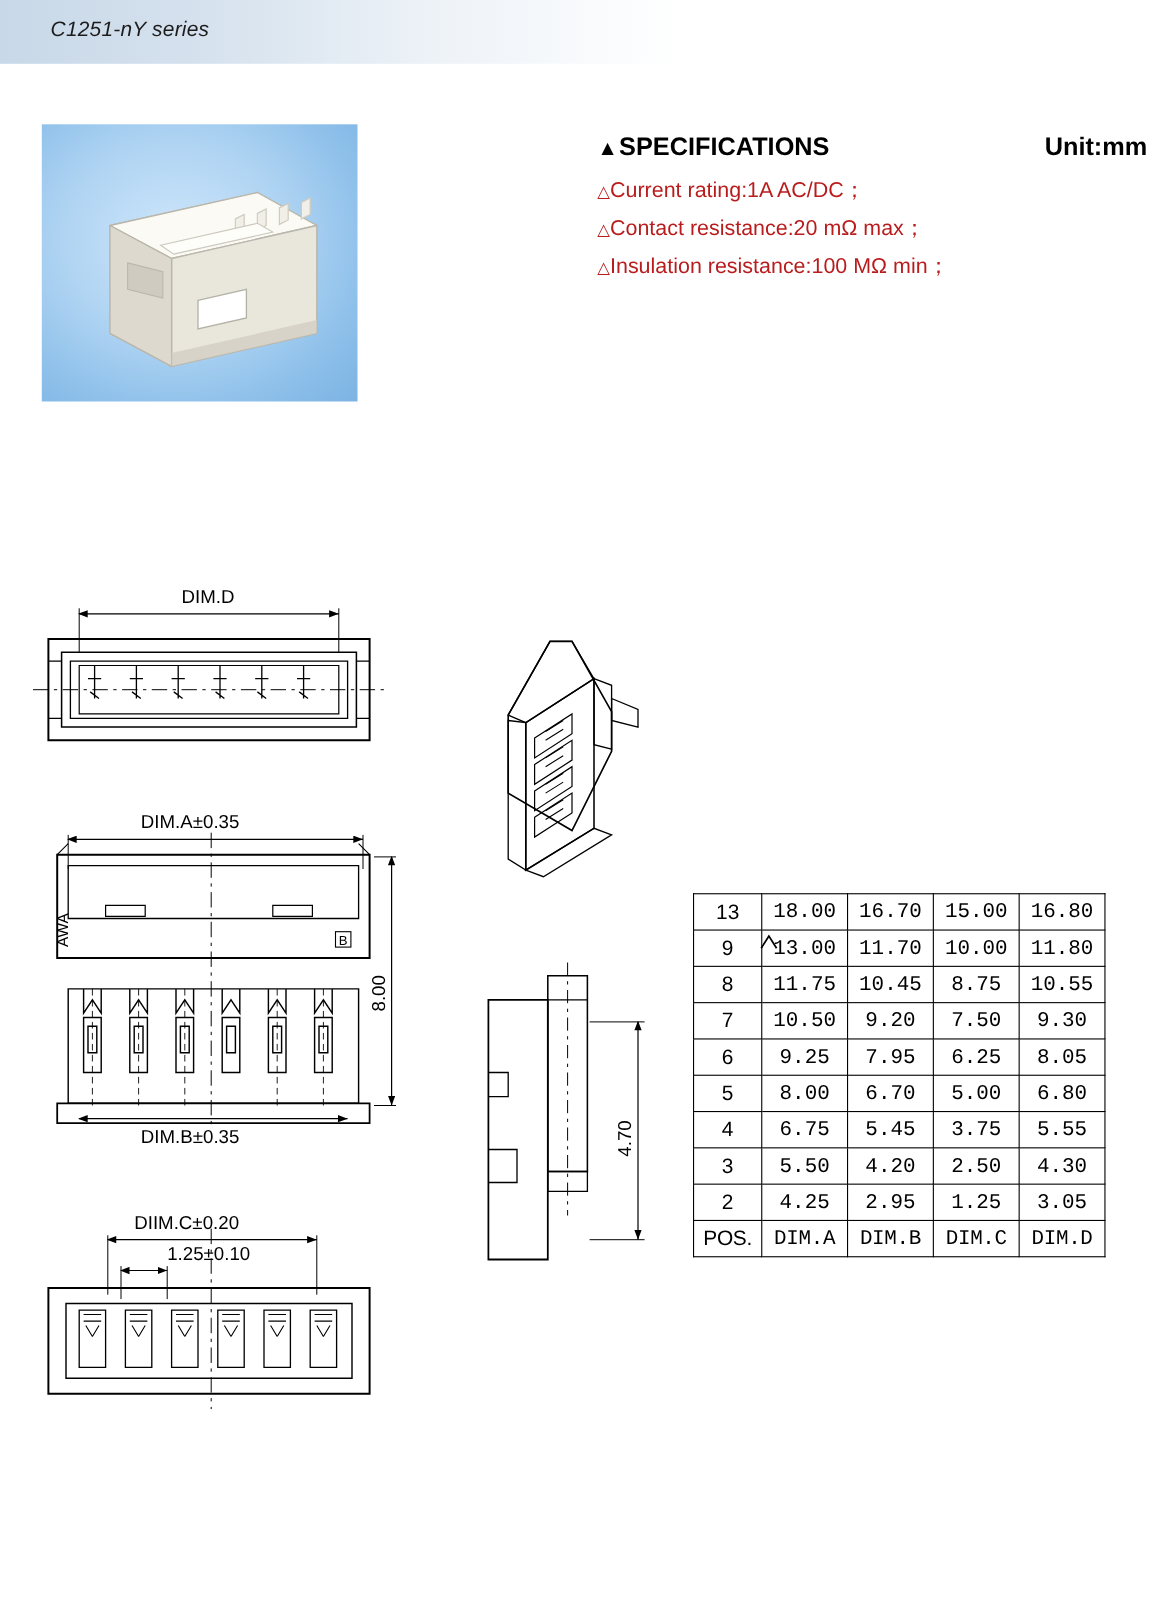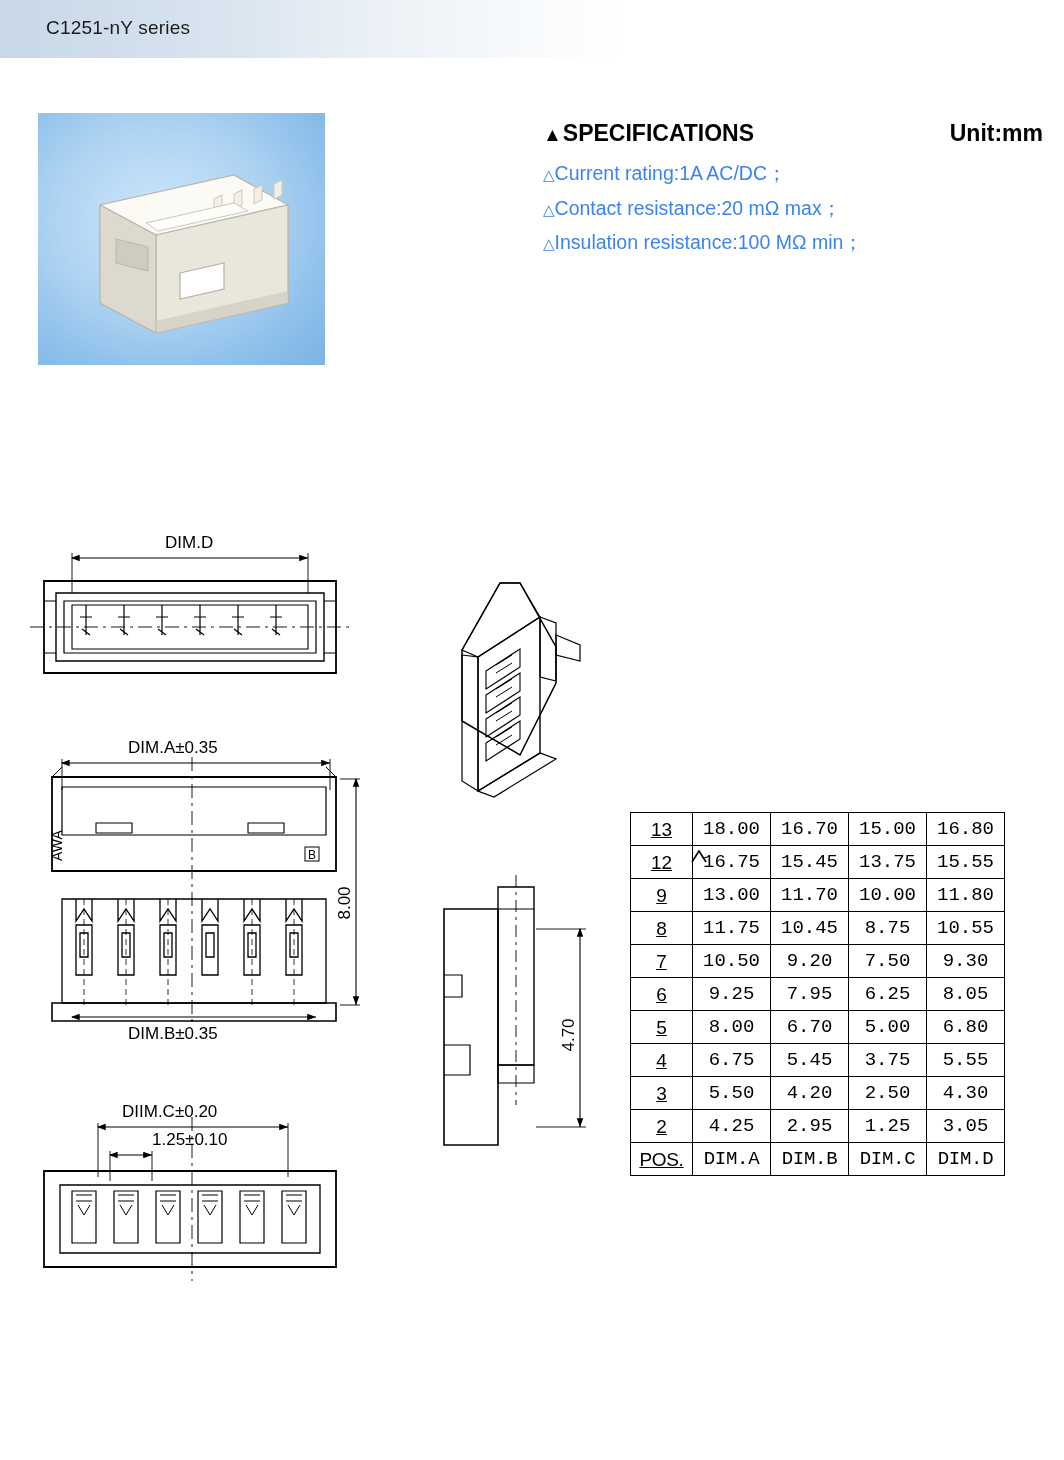--- a/index.html
+++ b/index.html
@@ -20,20 +20,21 @@
     width: 1064px; height: 58px;
     background: linear-gradient(to right, #c8d8e8 0%, #d6e2ee 18%, #eef3f8 38%, #ffffff 58%, #ffffff 100%);
   }
   #header-title {
     position: absolute;
     left: 46px; top: 28px;
     transform: translateY(-50%);
     font-size: 19px;
     color: #1c1c1c;
     letter-spacing: .2px;
+    font-style: italic;
   }
 
   
   #photo-box {
     position: absolute;
     left: 38px; top: 113px;
     width: 287px; height: 252px;
     background: radial-gradient(ellipse at 42% 42%, #cfe6fb 0%, #aed3f2 45%, #8ec0ea 75%, #7cb3e3 100%);
     overflow: hidden;
   }
@@ -50,21 +51,21 @@
     align-items: baseline;
     font-weight: bold;
     font-size: 23px;
     color: #000;
     margin-bottom: 9px;
   }
   #spec-head .tri { font-size: 19px; line-height: 1; margin-right: 1px; }
   #spec-head .unit { margin-left: auto; padding-right: 0px; }
   .spec-line {
     font-size: 19.5px;
-    color: #3b82f6;
+    color: #b91c1c;
     line-height: 1.78;
     white-space: nowrap;
   }
   .spec-line .bullet { font-size: 15px; }
 
   
   #drawings { position: absolute; left: 0; top: 505px; width: 1064px; height: 780px; }
 
   
   #dim-table {
@@ -75,21 +76,21 @@
     color: #000;
   }
   #dim-table td {
     border: 1.4px solid #000;
     padding: 2px 6px;
     text-align: center;
     height: 33px;
     line-height: 1;
     font-family: "Liberation Sans", sans-serif;
   }
-  #dim-table td.pos-col { width: 62px; text-decoration: underline; }
+  #dim-table td.pos-col { width: 62px; }
   #dim-table td.val-col { width: 78px; font-family: Liberation Mono, monospace; }
   #dim-table tr.head-row td { letter-spacing: -0.3px; }
   .tick-overlay {
     position: absolute;
     left: 690px; top: 848px;
     width: 18px; height: 18px;
     pointer-events: none;
   }
 </style>
 </head>
@@ -343,27 +344,20 @@
 <table id="dim-table">
   <tbody>
     <tr>
       <td class="pos-col">13</td>
       <td class="val-col">18.00</td>
       <td class="val-col">16.70</td>
       <td class="val-col">15.00</td>
       <td class="val-col">16.80</td>
     </tr>
     <tr>
-      <td class="pos-col">12</td>
-      <td class="val-col">16.75</td>
-      <td class="val-col">15.45</td>
-      <td class="val-col">13.75</td>
-      <td class="val-col">15.55</td>
-    </tr>
-    <tr>
       <td class="pos-col">9</td>
       <td class="val-col">13.00</td>
       <td class="val-col">11.70</td>
       <td class="val-col">10.00</td>
       <td class="val-col">11.80</td>
     </tr>
     <tr>
       <td class="pos-col">8</td>
       <td class="val-col">11.75</td>
       <td class="val-col">10.45</td>

